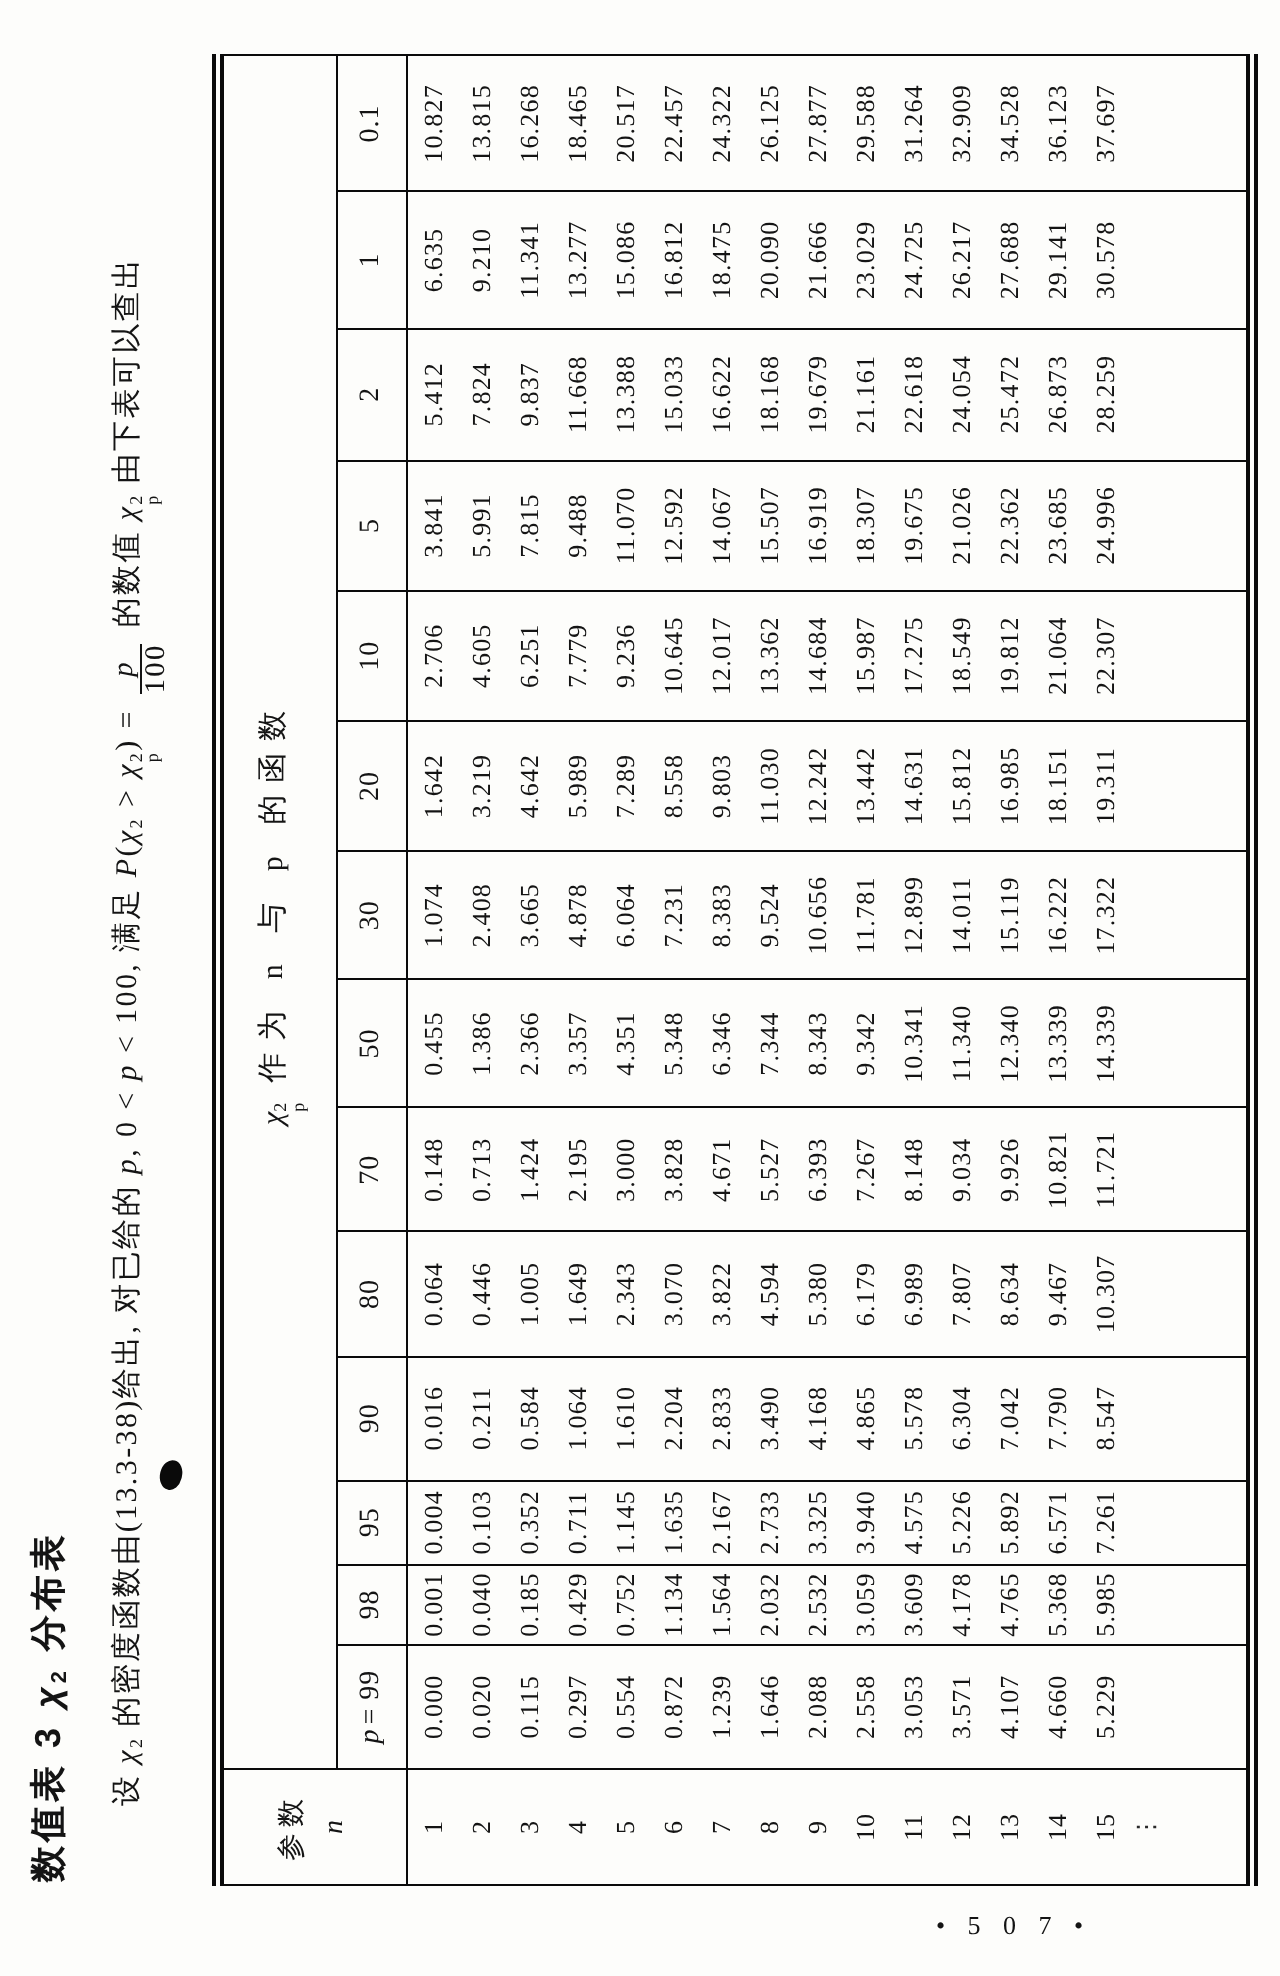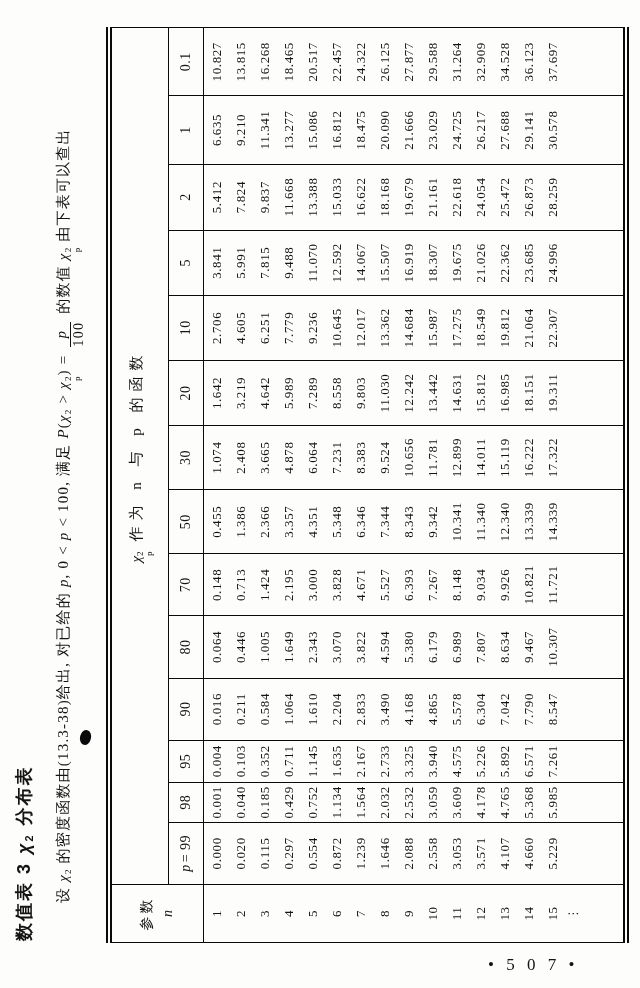--- a/index.html
+++ b/index.html
@@ -58,21 +58,21 @@
            font-size:14px;letter-spacing:0.5px;}
   #hdr2 th:first-child{border-left:none;}
   #hdr2 th i{margin-right:2px;}
   tbody td{height:24px;font-size:13px;letter-spacing:0.6px;line-height:1;
            border-left:1.5px solid #0a0a0a;}
   tbody td:first-child{border-left:none;}
   tbody tr.trail td{height:56px;vertical-align:top;padding-top:3px;
                     font-size:12px;letter-spacing:0;color:#2a2a2a;}
   
   .page-number{
-    position:absolute;left:488px;top:955px;font-size:17px;
+    position:absolute;left:468px;top:955px;font-size:13px;
     letter-spacing:4px;white-space:nowrap;
   }
   .ink-blob{
     position:absolute;left:80px;top:730px;width:11px;height:15px;
     background:#0a0a0a;border-radius:50% 50% 48% 52%;transform:rotate(14deg);
   }
 </style>
 </head>
 <body>
 

